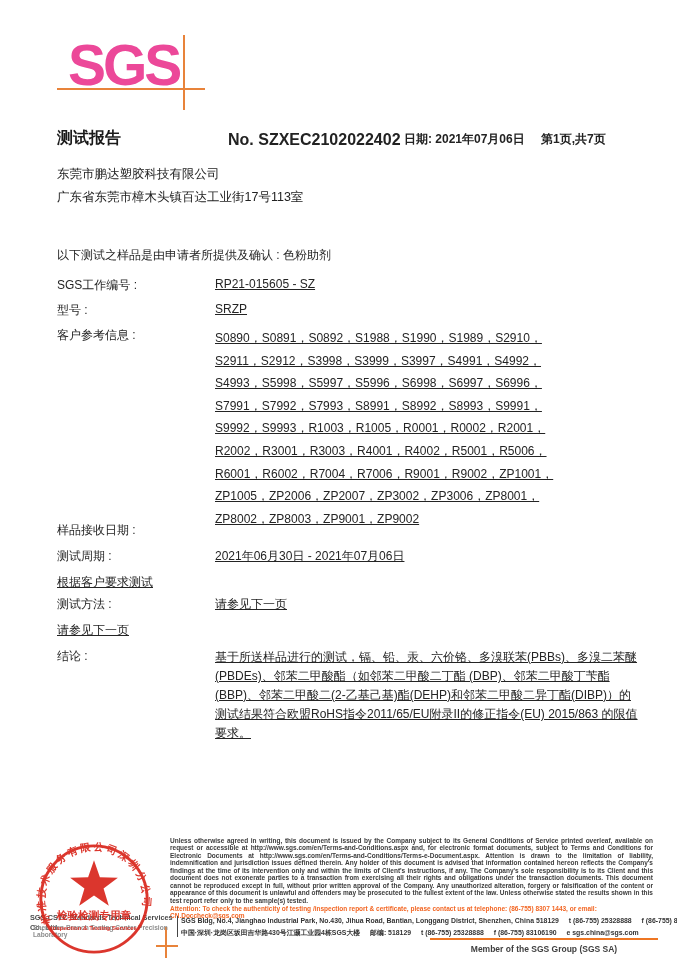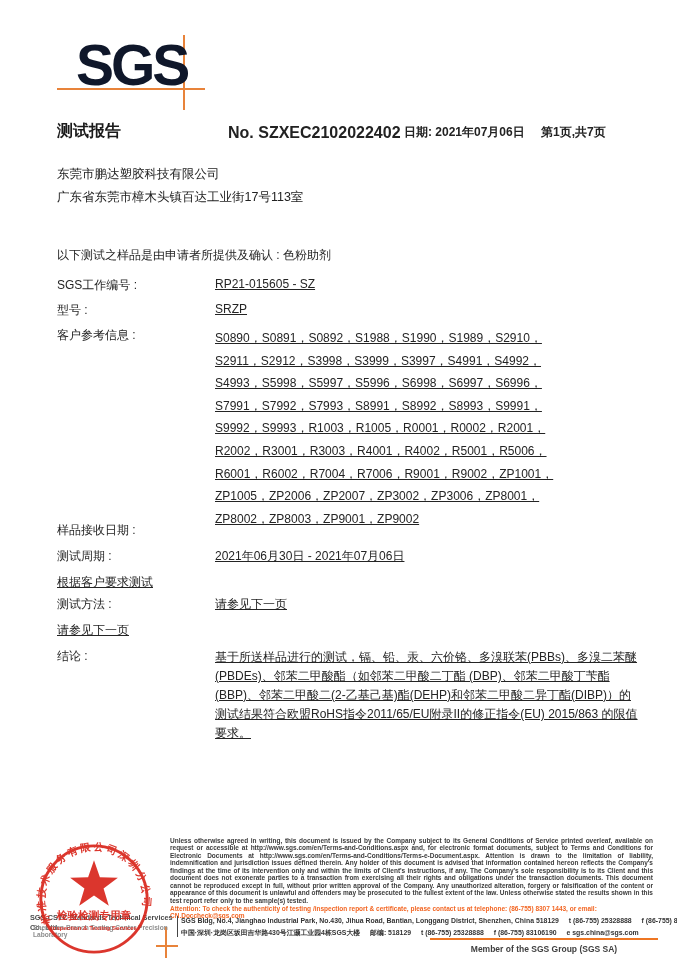--- a/index.html
+++ b/index.html
@@ -6,26 +6,26 @@
   body{
     width:677px;height:959px;position:relative;background:#ffffff;
     font-family:"Liberation Sans","DejaVu Sans",sans-serif;
     color:#222;overflow:hidden;
   }
   
   .logo-wrap{position:absolute;left:57px;top:28px;width:160px;height:84px;}
   .logo-text{
     position:absolute;left:11px;bottom:18px;
     font-size:57px;font-weight:700;letter-spacing:-3px;
-    color:#0f172a;line-height:1;margin-left:8px;
+    color:#ec4899;line-height:1;
   }
   .logo-hline{position:absolute;left:0;top:60px;width:148px;height:2px;background:#e8833a;}
   .logo-vline{position:absolute;left:126px;top:7px;width:2px;height:75px;background:#e8833a;}
   
-  .title-row{position:absolute;left:0;top:121px;width:677px;height:20px;}
+  .title-row{position:absolute;left:0;top:128px;width:677px;height:20px;}
   .doc-title{position:absolute;left:57px;top:0;font-size:16px;font-weight:700;color:#1a1a1a;}
   .report-no{position:absolute;left:228px;top:3px;font-size:16px;font-weight:600;}
   .report-date{position:absolute;left:404px;top:3px;font-size:12px;font-weight:600;}
   .page-info{position:absolute;left:541px;top:3px;font-size:12px;font-weight:600;}
   .applicant{position:absolute;left:57px;top:163px;font-size:12.5px;line-height:23px;font-weight:500;}
   
   .content{position:absolute;left:57px;top:247px;width:583px;font-size:12px;color:#242424;}
   .statement{position:absolute;left:0;top:0;font-weight:500;}
   .row{position:absolute;left:0;display:flex;width:583px;}
   .row .lbl{flex:0 0 158px;font-weight:500;}

